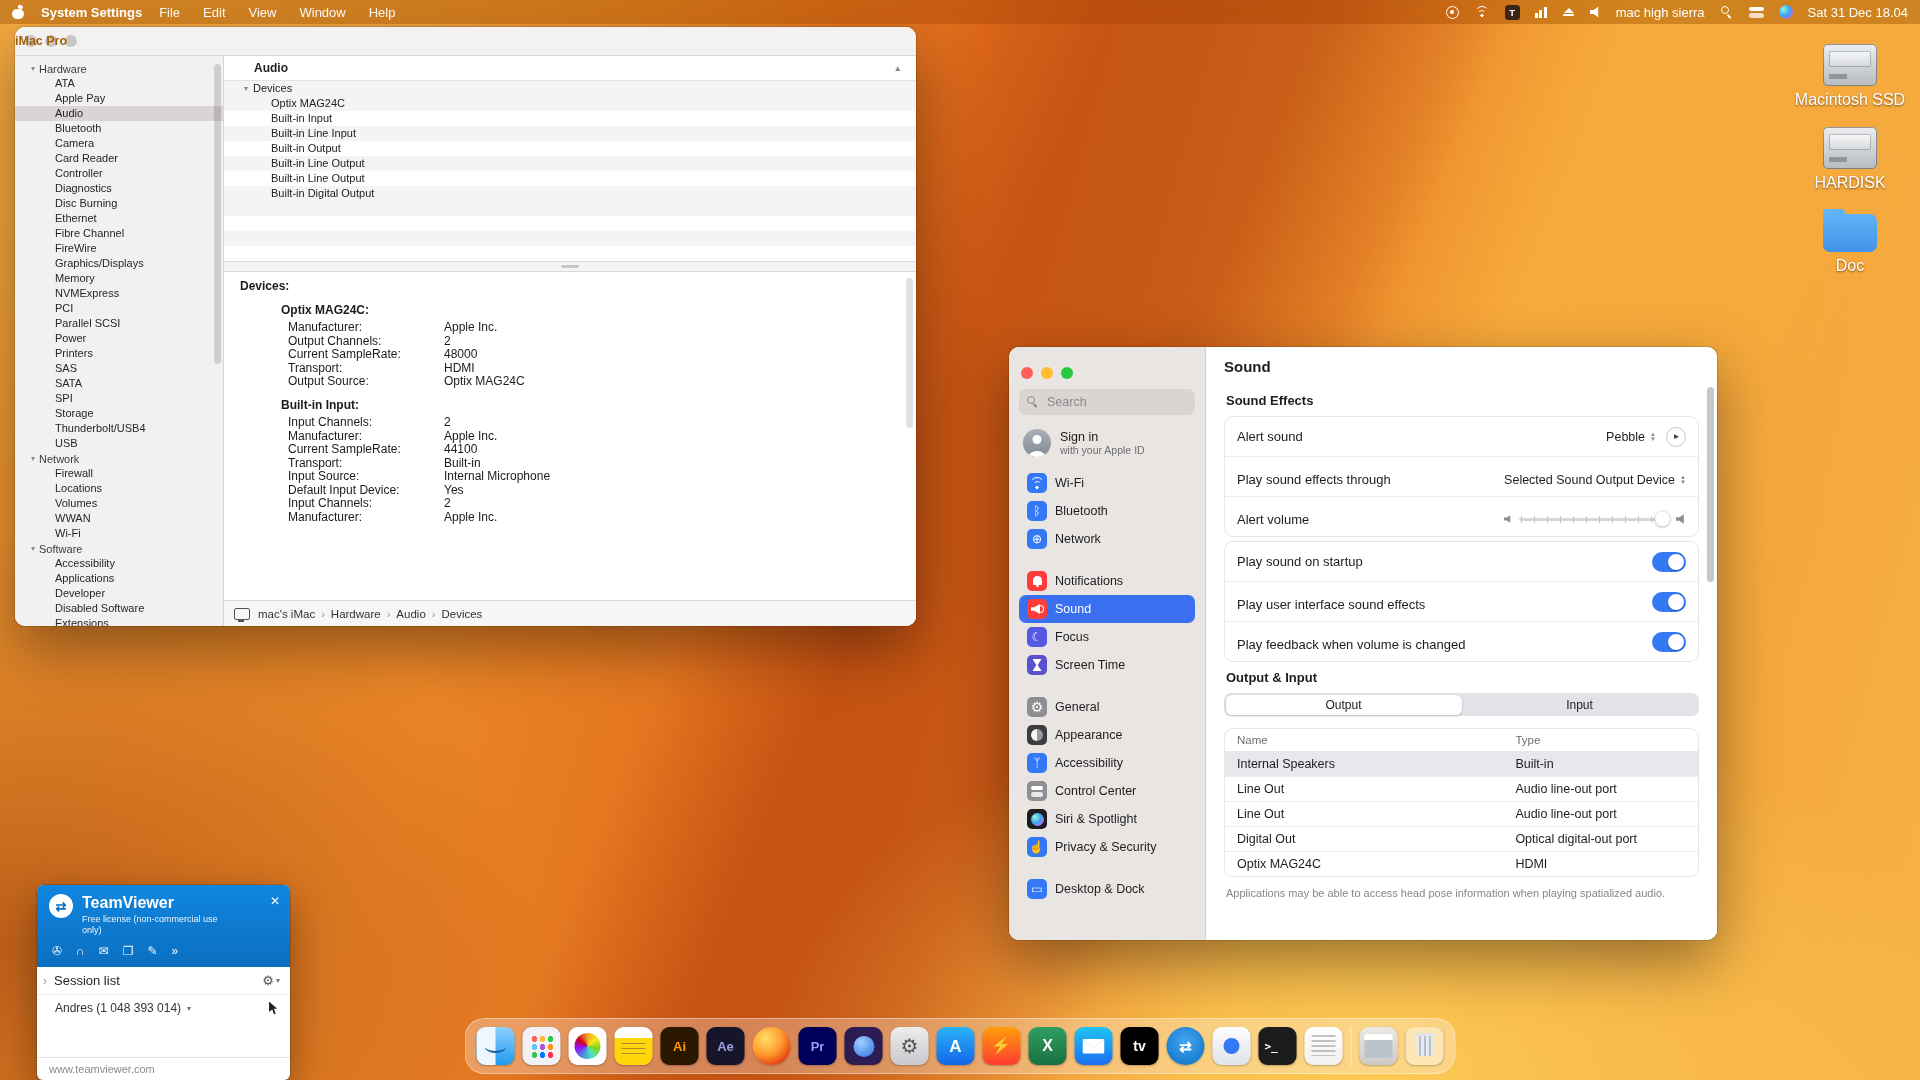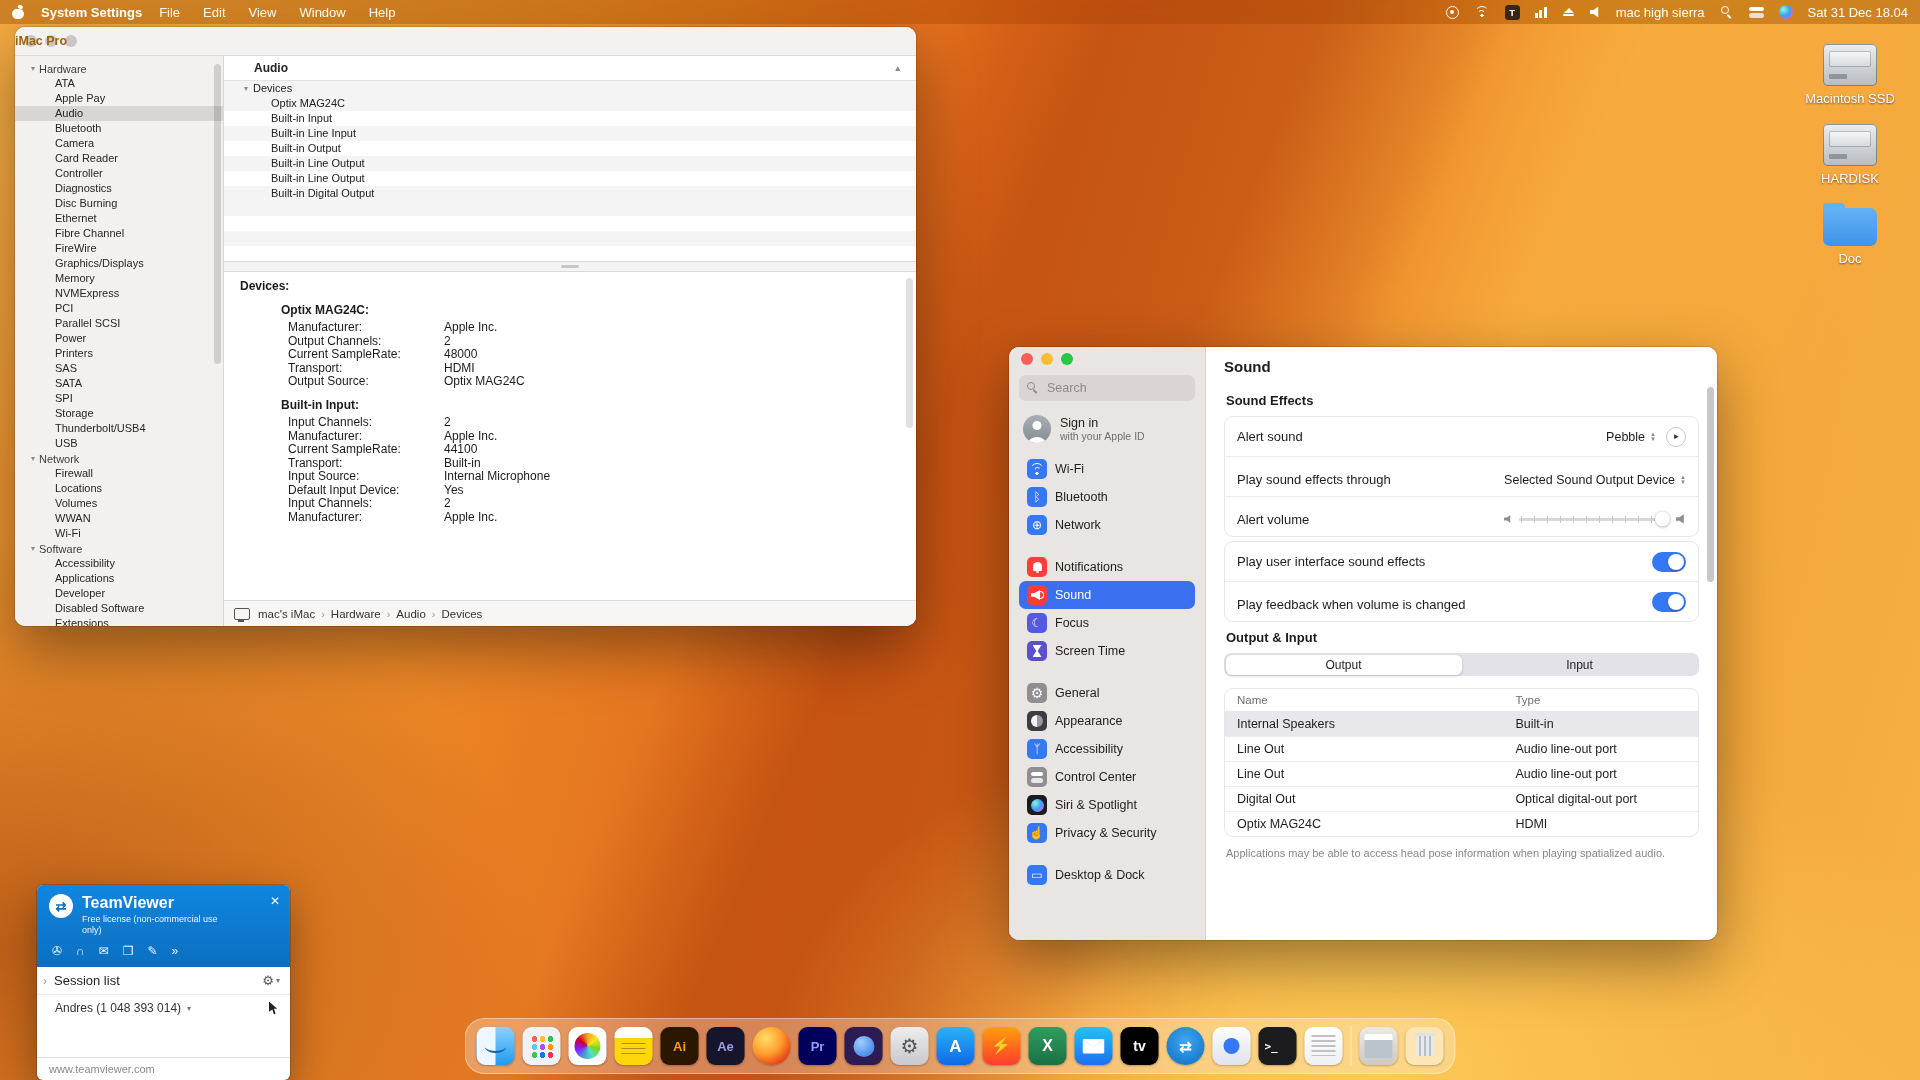--- a/index.html
+++ b/index.html
@@ -87,21 +87,21 @@
   .kv{display:flex;padding-left:54px;}
   .kv .k{width:156px;flex:none;}
   .det-thumb{position:absolute;right:3px;top:6px;width:7px;height:150px;border-radius:4px;background:rgba(0,0,0,.12);}
   .si-crumbs{height:25px;flex:none;border-top:1px solid #dcdad9;background:#f7f6f5;display:flex;align-items:center;gap:6px;padding:0 10px;font-size:11.5px;color:#333;}
   .crumb-ic{width:14px;height:10px;border:1.3px solid #555;border-radius:2px;position:relative;margin-right:2px;}
   .crumb-ic::after{content:"";position:absolute;left:3px;bottom:-3.5px;width:6px;height:2px;background:#555;}
   .crumb-sep{color:#9a9a9a;font-size:11px;}
 
   
   .win-settings{left:1009px;top:347px;width:708px;height:593px;display:flex;}
-  .st-sidebar{width:197px;flex:none;background:#e9e5e2;border-right:1px solid #d5d0cd;padding:4px 10px 0 10px;box-sizing:border-box;overflow:hidden;}
+  .st-sidebar{width:197px;flex:none;background:#e9e5e2;border-right:1px solid #d5d0cd;padding:18px 10px 0 10px;box-sizing:border-box;overflow:hidden;}
   .st-traffic{padding:2px 0 10px 2px;}
   .st-search{height:26px;border-radius:7px;background:#dad5d2;display:flex;align-items:center;gap:6px;padding:0 8px;}
   .sch-ic{position:relative;width:12px;height:12px;flex:none;}
   .sch-ic::before{content:"";position:absolute;left:0;top:0;width:8px;height:8px;border:1.5px solid #8a8a8e;border-radius:50%;box-sizing:border-box;}
   .sch-ic::after{content:"";position:absolute;left:7px;top:7px;width:4.5px;height:1.5px;background:#8a8a8e;border-radius:1px;transform:rotate(45deg);transform-origin:0 0;}
   .st-search input{border:none;background:transparent;outline:none;font-size:12.5px;width:100%;color:#333;font-family:inherit;}
   .st-search input::placeholder{color:#8a8a8e;}
   .appleid{display:flex;align-items:center;gap:9px;padding:14px 4px 12px 4px;}
   .avatar{width:28px;height:28px;border-radius:50%;background:linear-gradient(#a9afb6,#848b93);position:relative;overflow:hidden;flex:none;}
   .avatar::before{content:"";position:absolute;left:50%;top:6px;transform:translateX(-50%);width:9px;height:9px;border-radius:50%;background:#fff;}
@@ -182,21 +182,21 @@
 
   
   .desktop-icons{position:absolute;right:14px;top:44px;width:112px;display:flex;flex-direction:column;gap:18px;z-index:5;}
   .desk-item{display:flex;flex-direction:column;align-items:center;gap:5px;}
   .desk-icon{width:54px;height:42px;position:relative;}
   .desk-icon.drive{background:linear-gradient(#eceef0,#b7bbc0);border-radius:5px;box-shadow:inset 0 0 0 1px rgba(70,75,80,.55);}
   .desk-icon.drive::before{content:"";position:absolute;left:6px;top:7px;right:6px;height:16px;background:linear-gradient(#f8f9fa,#d4d7da);border-radius:2px;box-shadow:inset 0 0 0 1px rgba(90,95,100,.4);}
   .desk-icon.drive::after{content:"";position:absolute;left:6px;bottom:7px;width:18px;height:5px;background:#8f959b;border-radius:1px;}
   .desk-icon.folder{background:linear-gradient(#62b2f6,#3f93ea);border-radius:3px 7px 7px 7px;margin-top:4px;height:38px;}
   .desk-icon.folder::before{content:"";position:absolute;left:0;top:-5px;width:22px;height:7px;background:#62b2f6;border-radius:3px 4px 0 0;}
-  .desk-label{font-size:13px;color:#fff;text-shadow:0 1px 2px rgba(0,0,0,.55);text-align:center;}
+  .desk-label{font-size:16px;color:#fff;text-shadow:0 1px 2px rgba(0,0,0,.55);text-align:center;}
 
   
   .dock{position:absolute;bottom:6px;left:50%;transform:translateX(-50%);z-index:40;
     display:flex;align-items:center;gap:8px;padding:7px 11px;border-radius:20px;
     background:rgba(252,250,248,.30);border:1px solid rgba(255,255,255,.38);backdrop-filter:blur(16px);}
   .dock-icon{width:38px;height:38px;border-radius:9px;display:flex;align-items:center;justify-content:center;
     font-weight:bold;color:#fff;font-size:13px;box-shadow:0 1px 2px rgba(0,0,0,.25);position:relative;flex:none;}
   .dock-glyph{line-height:1;}
   .dock-icon.finder{background:linear-gradient(180deg,#8ed0ff,#1f9bf0);overflow:hidden;}
   .dock-icon.finder::before{content:"";position:absolute;left:0;top:0;width:50%;height:100%;background:#eef7ff;}
@@ -593,20 +593,24 @@
               <span class="track"></span>
               <span class="knob"></span>
             </span>
             <span class="vol-ic"></span>
           </span>
         </div>
       </div>
       <h2 style="visibility:hidden;margin:4px 0;"></h2>
       <div class="card">
 
+          <div class="row on">
+            <span>Play sound on startup</span>
+            <span class="switch"></span>
+          </div>
 
           <div class="row on">
             <span>Play user interface sound effects</span>
             <span class="switch"></span>
           </div>
 
           <div class="row on">
             <span>Play feedback when volume is changed</span>
             <span class="switch"></span>
           </div>

